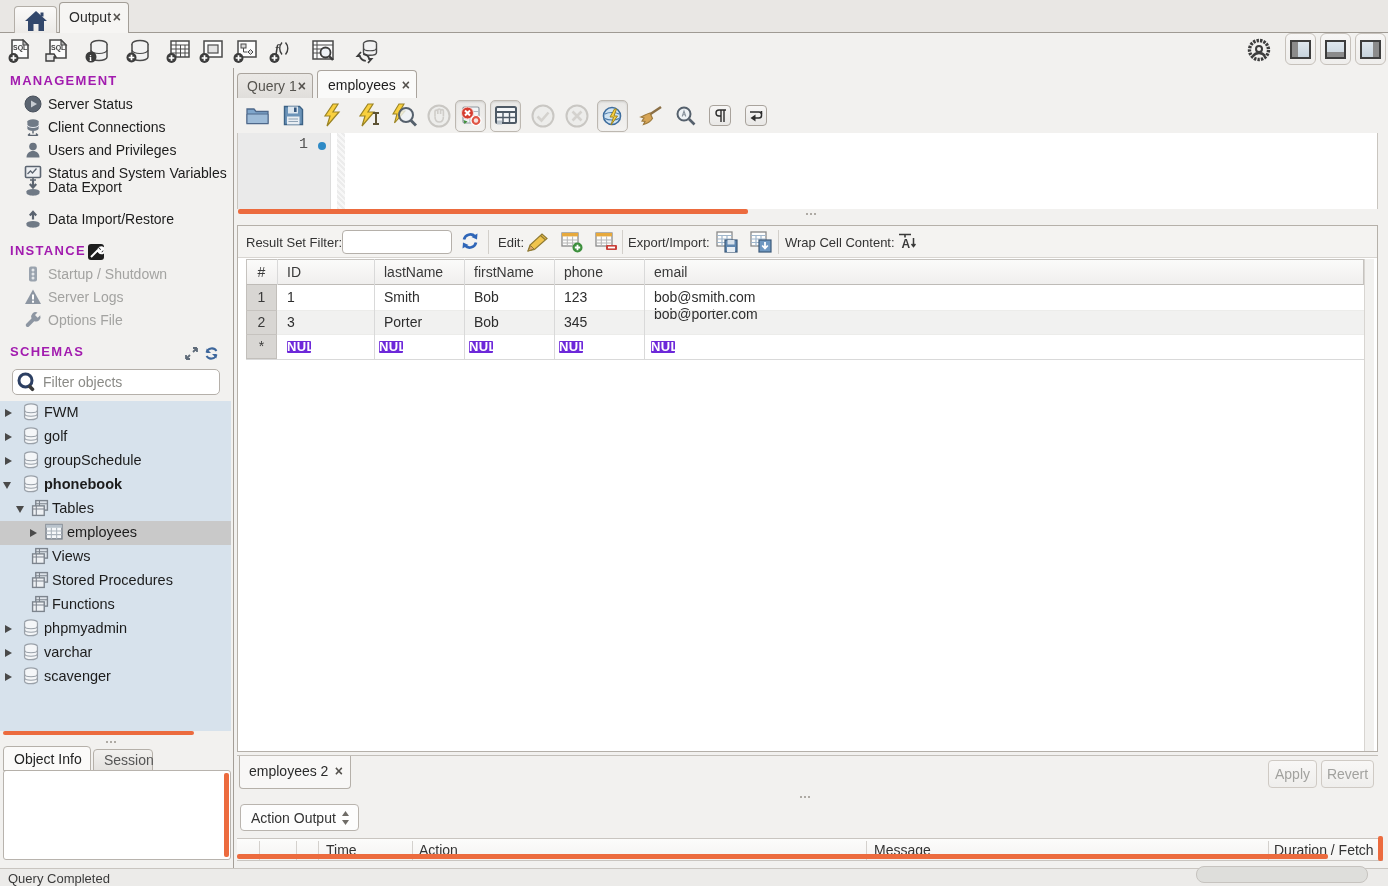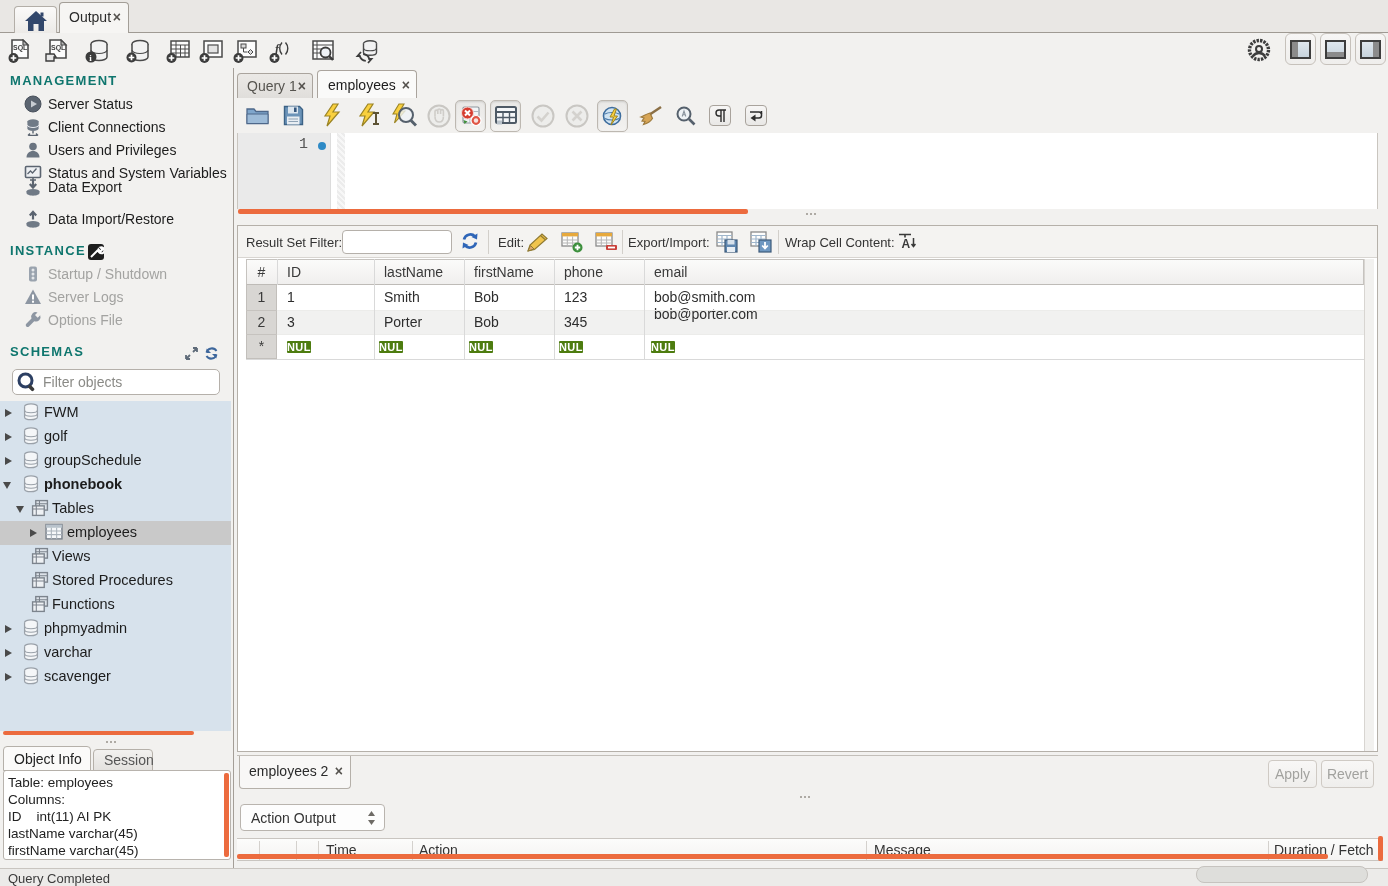--- a/index.html
+++ b/index.html
@@ -14,21 +14,21 @@
 #linodetab{left:59px;top:2px;width:70px;height:31px;background:#f6f5f3;border-color:#a39e97}
 #linodetab .lbl{position:absolute;left:9px;top:6px;font-size:14px;color:#2b2b2b}
 .closex{color:#55524e;font-size:14px;font-weight:bold}
 
 #maintb{position:absolute;left:0;top:34px;width:1388px;height:34px;background:#f2f1ef}
 .tbicon{position:absolute;top:39px}
 .tgbtn{position:absolute;top:33px;width:31px;height:32px;border:1px solid #c6c1bb;border-radius:6px;background:linear-gradient(#f7f6f5,#efeeec)}
 .tgbtn .glyph{position:absolute;left:4px;top:6px;width:21px;height:19px;border:2px solid #3d3d3d;background:linear-gradient(#dfe7ee,#c7d3dc)}
 
 #sidebar{position:absolute;left:0;top:68px;width:234px;height:800px;background:#f2f1ef;border-right:1px solid #a49e97}
-.sechdr{font-size:13px;font-weight:bold;letter-spacing:1.3px;color:#0f766e}
+.sechdr{font-size:13px;font-weight:bold;letter-spacing:1.3px;color:#a21caf}
 .navrow{position:absolute;left:0;width:234px;height:23px}
 .navrow .txt{position:absolute;left:48px;top:3px;font-size:14px;color:#1c1c1c;white-space:nowrap}
 .navrow.dis .txt{color:#a3a3a1}
 .navicon{position:absolute;left:24px;top:2px}
 
 #tree{position:absolute;left:0;top:401px;width:231px;height:330px;background:#d7e2ec}
 .trow{position:absolute;left:0;width:231px;height:24px;font-size:14.5px}
 .trow .txt{position:absolute;top:3px;white-space:nowrap}
 .arr{position:absolute;width:0;height:0}
 .arr.r{border-left:7px solid #4a4a4a;border-top:4.5px solid transparent;border-bottom:4.5px solid transparent;top:8px}
@@ -47,21 +47,21 @@
 .kw{color:#1079b7}.idq{color:#7d7d66}.str{color:#43a050}
 .orangebar{position:absolute;background:#ec6b3e;border-radius:2px}
 
 #resblock{position:absolute;left:237px;top:225px;width:1141px;height:527px;background:#fff;border:1px solid #b5b0a9}
 #restb{position:absolute;left:0;top:0;width:1139px;height:32px;background:#f4f3f1;border-bottom:1px solid #d8d5d1;font-size:13px;color:#333}
 .vsep{position:absolute;top:4px;width:1px;height:24px;background:#d2cfca}
 
 .gridline{position:absolute;background:#d9d9d9}
 .hdrcell{position:absolute;top:33px;height:26px;font-size:14px;color:#3a3a3a;line-height:26px}
 .cell{position:absolute;font-size:14px;color:#2d2d2d;line-height:25px}
-.nullb{position:absolute;background:#4d7c0f;color:#fff;font-size:11px;font-weight:bold;width:24px;height:12px;line-height:12px;text-align:center;border-radius:1px;letter-spacing:.4px}
+.nullb{position:absolute;background:#6d28d9;color:#fff;font-size:13px;font-weight:bold;width:24px;height:12px;line-height:12px;text-align:center;border-radius:1px;letter-spacing:.4px}
 
 .btn{position:absolute;top:760px;height:28px;border:1px solid #cfcac4;border-radius:4px;background:linear-gradient(#f8f7f6,#efeeec);color:#a2a29f;font-size:14px;text-align:center;line-height:26px}
 #statusbar{position:absolute;left:0;top:868px;width:1388px;height:18px;background:#ecebe9;border-top:1px solid #c9c5c0;font-size:13px;color:#3b3b3b}
 .dots3{position:absolute;width:14px;height:4px}
 .dots3 i{display:inline-block;width:2px;height:2px;background:#97928b;border-radius:50%;margin-right:2px;vertical-align:top}
 .ohsep{position:absolute;top:2px;width:1px;height:19px;background:#d4d1cd}
 .dbic,.grpic,.tblic{position:absolute;top:2px;width:18px;height:18px}
 </style>
 </head>
 <body>
@@ -380,25 +380,20 @@
 <div class="dots3" style="left:106px;top:741px"><i></i><i></i><i></i></div>
 
 <div id="objinfo">
   <div class="btab" style="left:3px;top:746px;width:88px;height:25px;background:#fbfaf9;z-index:2">
     <span style="position:absolute;left:10px;top:4px;color:#222">Object Info</span>
     </div>
   <div class="btab" style="left:93px;top:749px;width:60px;height:22px">
     <span style="position:absolute;left:10px;top:2px;color:#555">Session</span>
     </div>
   <div class="abs" style="left:3px;top:770px;width:228px;height:90px;background:#fff;border:1px solid #b8b3ad;border-radius:3px;z-index:1">
-    <div style="position:absolute;left:4px;top:3px;font-size:13.5px;color:#222;line-height:17px;white-space:pre">Table: employees
-Columns:
-ID&nbsp;&nbsp;&nbsp;&nbsp;int(11) AI PK
-lastName&nbsp;varchar(45)
-firstName varchar(45)</div>
     <div class="orangebar" style="left:220px;top:2px;width:5px;height:84px"></div>
   </div>
 </div>
 
 <div class="qtab" style="left:237px;top:73px;width:76px;height:25px;background:linear-gradient(#ebe9e6,#e0dedb)">
   <span style="position:absolute;left:9px;top:4px;color:#56544f">Query 1</span>
     <span class="closex" style="position:absolute;right:6px;top:4px">×</span>
   </div>
 <div class="qtab" style="left:317px;top:70px;width:100px;height:28px;background:#fafaf9;z-index:2">
   <span style="position:absolute;left:10px;top:6px;color:#1d1d1d">employees</span>
@@ -599,21 +594,21 @@
 
 <div class="abs" style="left:237px;top:755px;width:1141px;height:35px;border-top:1px solid #c3bfb9"></div>
 <div class="btab" style="left:239px;top:756px;width:112px;height:33px;background:#f8f7f6;border-radius:0 0 4px 4px;border-top:none">
   <span style="position:absolute;left:9px;top:7px;color:#2b2b2b">employees 2</span>
     <span class="closex" style="position:absolute;right:7px;top:7px">×</span>
   </div>
 <div class="btn" style="left:1268px;width:49px">Apply</div>
 <div class="btn" style="left:1321px;width:53px">Revert</div>
 <div class="dots3" style="left:800px;top:796px"><i></i><i></i><i></i></div>
 
-<div class="abs" style="left:240px;top:804px;width:145px;height:27px;background:#fdfdfd;border:1px solid #b9b4ae;border-radius:4px">
+<div class="abs" style="left:240px;top:804px;width:119px;height:27px;background:#fdfdfd;border:1px solid #b9b4ae;border-radius:4px">
   <span style="position:absolute;left:10px;top:5px;color:#333">Action Output</span>
   <svg width="9" height="14" viewBox="0 0 9 14" style="position:absolute;right:8px;top:6px">
     <path d="M4.5 0 L8 5 L1 5 Z" fill="#6e6b66"></path>
       <path d="M4.5 14 L8 9 L1 9 Z" fill="#6e6b66"></path>
   </svg>
 </div>
 <div id="outhdr" class="abs" style="left:237px;top:838px;width:1146px;height:23px;background:linear-gradient(#fcfcfb,#f4f3f2);border:1px solid #c9c5c0;border-left:none;overflow:hidden">
   <span class="ohsep" style="left:22px"></span>
     <span class="ohsep" style="left:59px"></span>
     <span class="ohsep" style="left:81px"></span>

